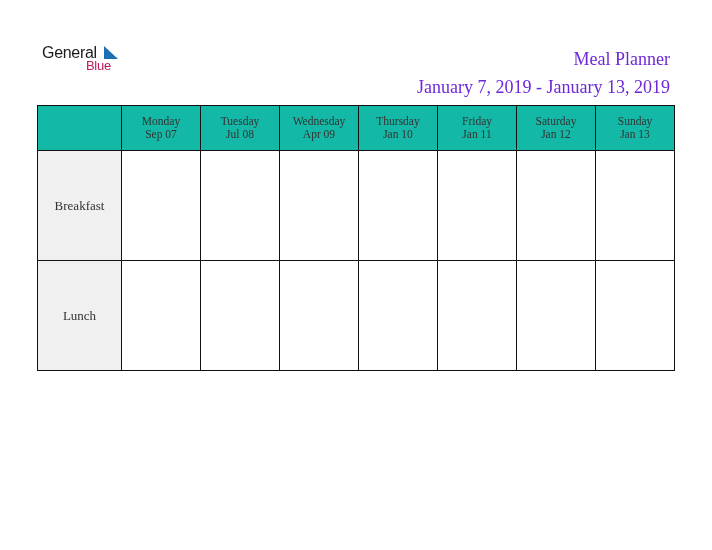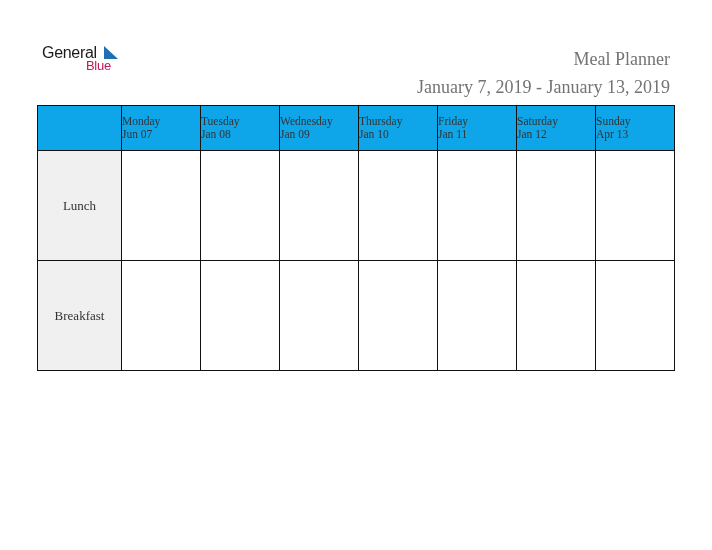--- a/index.html
+++ b/index.html
@@ -6,28 +6,28 @@
   body { width:712px; height:550px; position:relative; overflow:hidden;
          font-family:"DejaVu Serif", "Liberation Serif", serif; }
   .logo { position:absolute; left:42px; top:44px; width:90px; height:34px; }
   .logo-general { position:absolute; left:0; top:0; font-family:"Liberation Sans", sans-serif;
                   font-size:16px; color:#1a1a1a; letter-spacing:-0.3px; }
   .logo-blue { position:absolute; left:44px; top:14px; font-family:"Liberation Sans", sans-serif;
                font-size:13px; color:#be185d; letter-spacing:-0.3px; }
   .logo-tri { position:absolute; left:62px; top:2px; width:0; height:0;
               border-left:14px solid #1f6fb5; border-top:13px solid transparent; }
   .title { position:absolute; right:42px; top:49px; text-align:right;
-           font-family:"Liberation Serif", serif; color:#737373; }
+           font-family:"Liberation Serif", serif; color:#6d28d9; }
   .title .t1 { font-size:18px; line-height:20px; }
   .title .t2 { font-size:18px; line-height:22px; margin-top:7px; }
   table.grid { position:absolute; left:37px; top:105px; border-collapse:collapse;
                font-family:"Liberation Serif", serif; }
   table.grid td, table.grid th { border:1.5px solid #111; padding:0; }
-  th { background:#0ea5e9; font-weight:normal; font-size:11.5px; color:#333;
-       height:44px; line-height:13px; text-align:left; }
+  th { background:#14b8a6; font-weight:normal; font-size:11.5px; color:#333;
+       height:44px; line-height:13px; text-align:center; }
   th.corner { width:83px; }
   th.day { width:78px; }
   td.meal { background:#f0f0f0; font-size:13px; color:#333; text-align:center; width:83px; }
   td.cell { background:#fff; }
   tr.row td { height:109px; }
 </style>
 </head>
 <body>
 
 <div class="logo">
@@ -38,40 +38,40 @@
 
 <div class="title">
   <div class="t1">Meal Planner</div>
   <div class="t2">January 7, 2019 - January 13, 2019</div>
 </div>
 
 <table class="grid">
   <tbody>
       <tr>
     <th class="corner"></th>
-    <th class="day"><span>Monday</span><br><span>Jun 07</span></th>
-    <th class="day"><span>Tuesday</span><br><span>Jan 08</span></th>
-    <th class="day"><span>Wednesday</span><br><span>Jan 09</span></th>
+    <th class="day"><span>Monday</span><br><span>Sep 07</span></th>
+    <th class="day"><span>Tuesday</span><br><span>Jul 08</span></th>
+    <th class="day"><span>Wednesday</span><br><span>Apr 09</span></th>
     <th class="day"><span>Thursday</span><br><span>Jan 10</span></th>
     <th class="day"><span>Friday</span><br><span>Jan 11</span></th>
     <th class="day"><span>Saturday</span><br><span>Jan 12</span></th>
-    <th class="day"><span>Sunday</span><br><span>Apr 13</span></th>
+    <th class="day"><span>Sunday</span><br><span>Jan 13</span></th>
   </tr>
   <tr class="row">
-    <td class="meal">Lunch</td>
+    <td class="meal">Breakfast</td>
     <td class="cell"></td>
     <td class="cell"></td>
     <td class="cell"></td>
     <td class="cell"></td>
     <td class="cell"></td>
     <td class="cell"></td>
     <td class="cell"></td>
   </tr>
   <tr class="row">
-    <td class="meal">Breakfast</td>
+    <td class="meal">Lunch</td>
     <td class="cell"></td>
     <td class="cell"></td>
     <td class="cell"></td>
     <td class="cell"></td>
     <td class="cell"></td>
     <td class="cell"></td>
     <td class="cell"></td>
   </tr>
 </tbody>
   </table>

